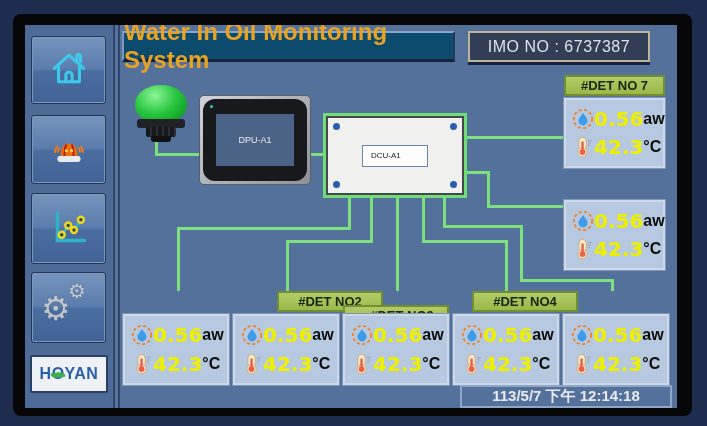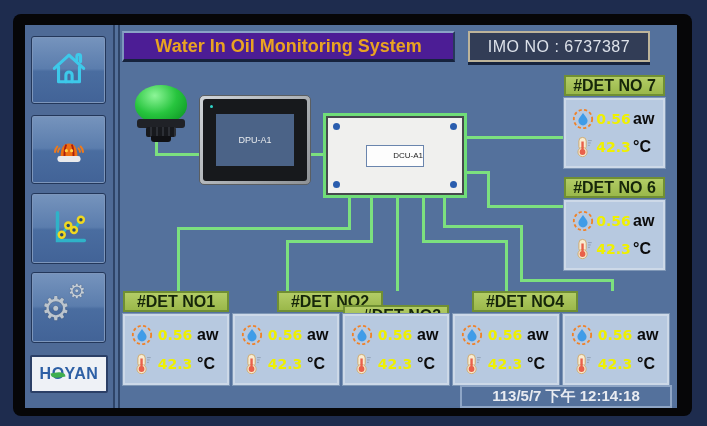--- a/index.html
+++ b/index.html
@@ -37,25 +37,25 @@
     font-weight:bold;font-size:16px;color:#2d5fa5;letter-spacing:0.5px;
   }
   .logo-o{position:relative;display:inline-block;}
   .logo-leaf{
     position:absolute;left:-1px;top:7px;width:14px;height:6px;
     background:#3fae4e;border-radius:0 70% 0 70%;transform:rotate(-12deg);
   }
   
   .title-bar{
     position:absolute;left:97px;top:6px;width:333px;height:31px;
-    background:#4c1d95;
+    background:#0c4a6e;
     border-top:2px solid #8aa3c6;border-left:2px solid #7d97bd;
     border-right:2px solid #27395a;border-bottom:3px solid #16233d;
     box-sizing:border-box;display:flex;align-items:center;justify-content:center;
-    color:#e9a322;font-weight:bold;font-size:18px;
+    color:#e9a322;font-weight:bold;font-size:24px;
   }
   .imo-box{
     position:absolute;left:443px;top:6px;width:182px;height:31px;
     background:#323d56;border:2px solid #bdb49a;box-sizing:border-box;
     box-shadow:0 3px 0 #16233d;
     display:flex;align-items:center;justify-content:center;
     color:#dde2ea;font-size:16px;letter-spacing:0.5px;
   }
   
   .beacon{position:absolute;left:108px;top:60px;width:56px;height:74px;}
@@ -68,62 +68,62 @@
   .beacon-stem{
     position:absolute;left:13px;top:42px;width:30px;height:10px;background:#17191d;border-radius:2px;
     background-image:repeating-linear-gradient(90deg,#17191d 0 4px,#2c2f35 4px 6px);
   }
   .beacon-foot{position:absolute;left:18px;top:51px;width:20px;height:6px;background:#101114;border-radius:0 0 3px 3px;}
   .dpu{
     position:absolute;left:174px;top:70px;width:112px;height:90px;
     background:linear-gradient(135deg,#d0d4d8,#8e9296);
     border:1px solid #5a5e62;border-radius:5px;box-sizing:border-box;
   }
-  .dpu-bezel{position:absolute;left:3px;top:3px;right:3px;bottom:3px;background:#17191c;border-radius:3px;}
+  .dpu-bezel{position:absolute;left:3px;top:3px;right:3px;bottom:3px;background:#17191c;border-radius:12px;}
   .dpu-led{position:absolute;left:7px;top:6px;width:3px;height:3px;background:#2fd4c8;border-radius:50%;}
   .dpu-screen{
     position:absolute;left:13px;top:15px;right:13px;bottom:15px;background:#4b6387;
     display:flex;align-items:center;justify-content:center;
     color:#e9ecef;font-size:9px;
   }
   .dcu{
     position:absolute;left:298px;top:88px;width:144px;height:85px;
     border:3px solid #70dd78;background:#f0f0ee;box-sizing:border-box;
   }
   .dcu-panel{
     position:absolute;left:0;top:0;right:0;bottom:0;
     border:2px solid #46494c;background:#f0f0ee;
     display:flex;align-items:center;justify-content:center;
   }
   .screw{position:absolute;width:7px;height:7px;border-radius:50%;background:#2a5dae;}
   .dcu-label{
     width:56px;height:20px;background:#fdfdfd;border:1px solid #6a85ad;
-    display:flex;align-items:center;justify-content:flex-end;
-    font-size:8px;color:#222;
+    display:flex;align-items:center;justify-content:flex-start;
+    font-size:8px;color:#222;padding-left:8px;
   }
   
   .wire{position:absolute;background:#7ce07e;}
   
   .det-header{
     position:absolute;height:21px;box-sizing:border-box;
     background:linear-gradient(180deg,#b3cc66,#9ab84a);
     border:2px solid #708f33;
     display:flex;align-items:center;justify-content:center;
-    font-weight:bold;font-size:16px;color:#16260a;text-align:right;
+    font-weight:bold;font-size:13px;color:#16260a;text-align:right;
   }
   .det-body{
     position:absolute;box-sizing:border-box;
     background:#b7c9e0;border:2px solid #cdd9e8;outline:1px solid #7f97b6;
     display:flex;flex-direction:column;justify-content:space-evenly;
     padding:2px 4px 2px 6px;
   }
   .det-row{display:flex;align-items:center;}
   .det-icon{width:22px;height:22px;flex:0 0 22px;display:flex;align-items:center;justify-content:center;}
   .det-val{
-    flex:1;text-align:center;font-weight:bold;font-size:14px;color:#eff000;
+    flex:1;text-align:center;font-weight:bold;font-size:20px;color:#eff000;
     font-family:"DejaVu Sans",sans-serif;
   }
   .det-unit{flex:0 0 26px;font-weight:bold;font-size:16px;color:#0b0b0b;}
   
   .time-box{
     position:absolute;left:435px;top:360px;width:212px;height:23px;
     border:2px solid #8fa6c6;box-sizing:border-box;
     display:flex;align-items:center;justify-content:center;
     color:#e8ebf1;font-size:15px;font-weight:bold;
   }
@@ -284,21 +284,20 @@
             <rect x="10.2" y="6" width="2.6" height="9" fill="#e8604a"></rect>
             <circle cx="11.5" cy="17.5" r="3.2" fill="#e8604a"></circle>
             <path d="M17.5 5 h4 M17.5 7.6 h3 M17.5 10.2 h2" stroke="#8fa0b5" stroke-width="1"></path>
           </svg>
       </span>
       <span class="det-val">42.3</span>
       <span class="det-unit">°C</span>
     </div>
   </div>
 
-  <div class="det-header" style="left:539px;top:152px;width:101px;">#DET NO 6</div>
   <div class="det-body" style="left:539px;top:175px;width:101px;height:70px;">
     <div class="det-row">
       <span class="det-icon">
         <svg width="22" height="22" viewBox="0 0 24 24">
             <circle cx="12" cy="12" r="10" fill="none" stroke="#f08228" stroke-width="2" stroke-dasharray="3.4 2.6"></circle>
             <path d="M12 5.5 C14.4 9 17 11.2 17 14 a5 5 0 0 1 -10 0 C7 11.2 9.6 9 12 5.5 Z" fill="#3f9ce8"></path>
           </svg>
       </span>
       <span class="det-val">0.56</span>
       <span class="det-unit">aw</span>
@@ -311,21 +310,20 @@
             <rect x="10.2" y="6" width="2.6" height="9" fill="#e8604a"></rect>
             <circle cx="11.5" cy="17.5" r="3.2" fill="#e8604a"></circle>
             <path d="M17.5 5 h4 M17.5 7.6 h3 M17.5 10.2 h2" stroke="#8fa0b5" stroke-width="1"></path>
           </svg>
       </span>
       <span class="det-val">42.3</span>
       <span class="det-unit">°C</span>
     </div>
   </div>
 
-  <div class="det-header" style="left:98px;top:266px;width:106px;">#DET NO1</div>
   <div class="det-body" style="left:98px;top:289px;width:106px;height:71px;">
     <div class="det-row">
       <span class="det-icon">
         <svg width="22" height="22" viewBox="0 0 24 24">
             <circle cx="12" cy="12" r="10" fill="none" stroke="#f08228" stroke-width="2" stroke-dasharray="3.4 2.6"></circle>
             <path d="M12 5.5 C14.4 9 17 11.2 17 14 a5 5 0 0 1 -10 0 C7 11.2 9.6 9 12 5.5 Z" fill="#3f9ce8"></path>
           </svg>
       </span>
       <span class="det-val">0.56</span>
       <span class="det-unit">aw</span>

